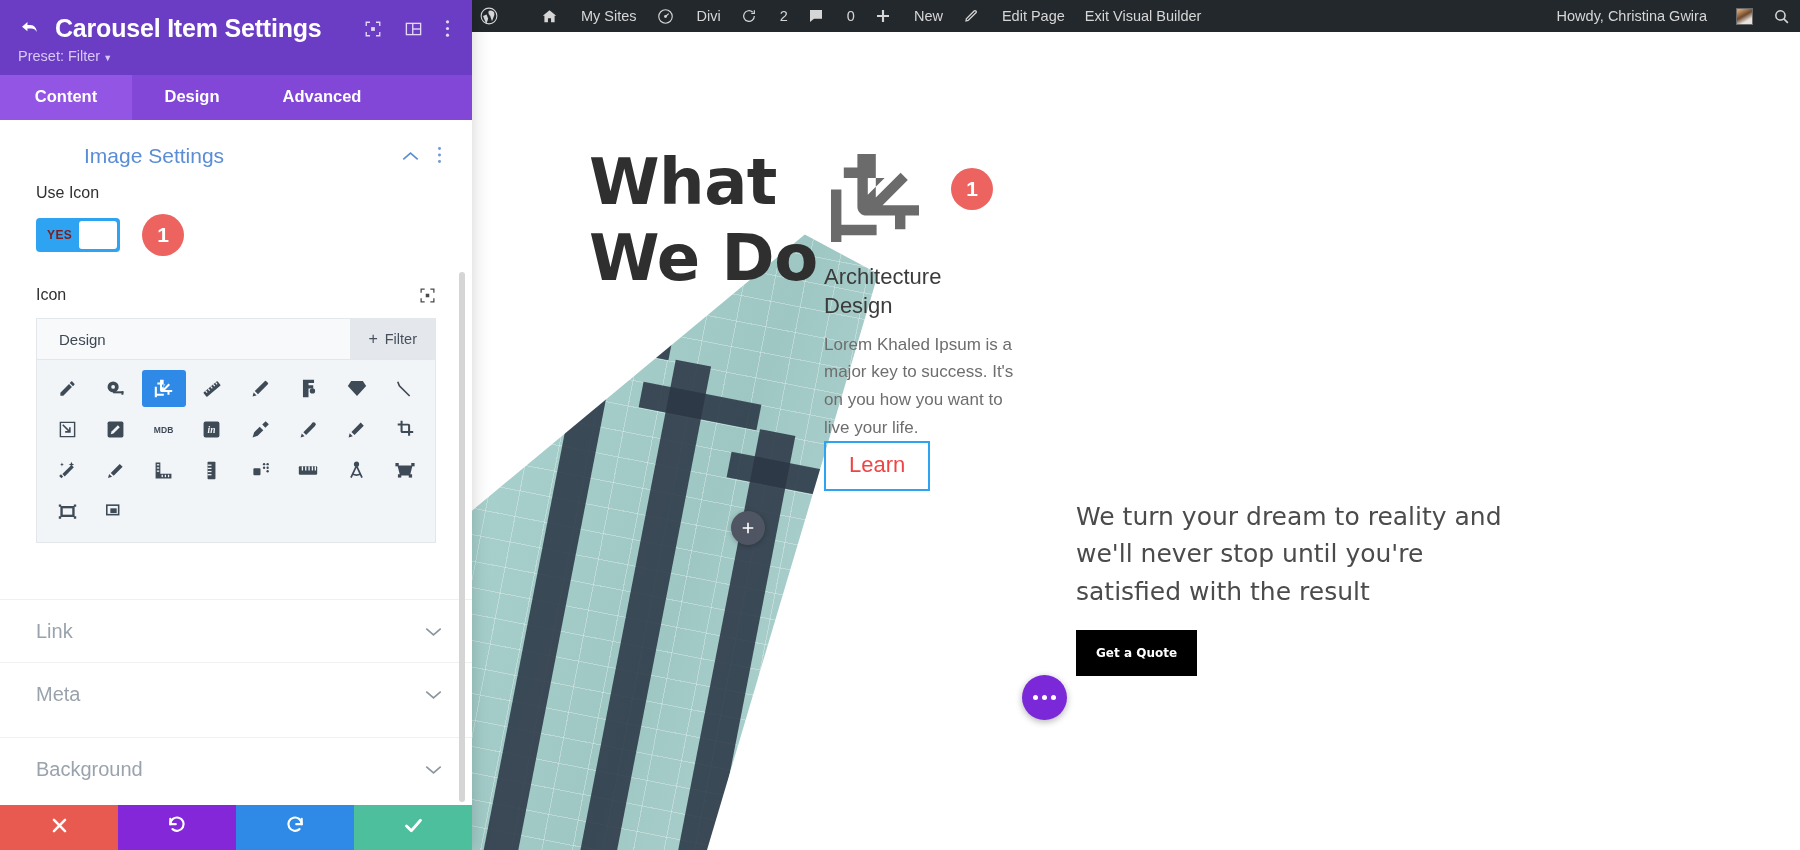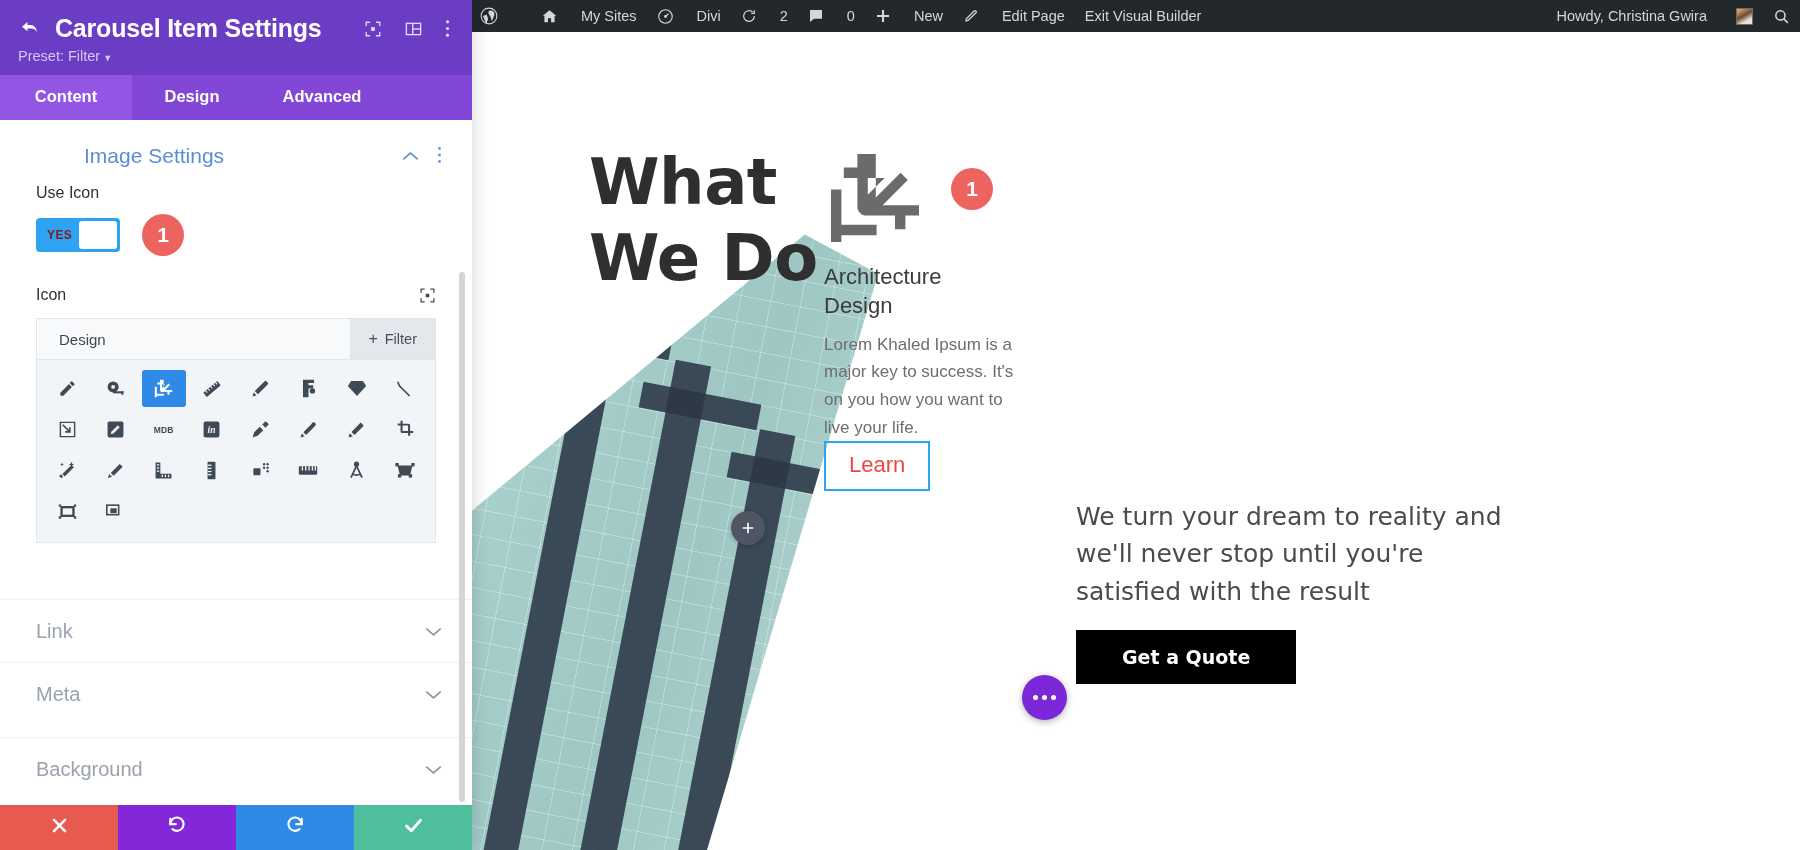--- a/index.html
+++ b/index.html
@@ -260,22 +260,22 @@
   }
 
   .tagline {
     position: absolute; left: 604px; top: 466px; width: 440px;
     font-size: 25px; color: #4B4B4B; line-height: 1.49; z-index: 6;
     font-family: "DejaVu Sans", sans-serif;
   }
   .quote-btn {
     position: absolute; left: 604px; top: 598px;
     background: #000000; color: #ffffff;
-    font-size: 19px; font-weight: bold;
-    padding: 16px 46px; cursor: pointer; z-index: 6;
+    font-size: 12px; font-weight: bold;
+    padding: 16px 20px; cursor: pointer; z-index: 6;
     font-family: "DejaVu Sans", sans-serif;
   }
   .fab {
     position: absolute; left: 550px; top: 643px;
     width: 45px; height: 45px; border-radius: 50%;
     background: #7B28D8; color: #fff;
     display: flex; align-items: center; justify-content: center;
     cursor: pointer; z-index: 20;
     box-shadow: 0 2px 7px rgba(0,0,0,.3);
   }

